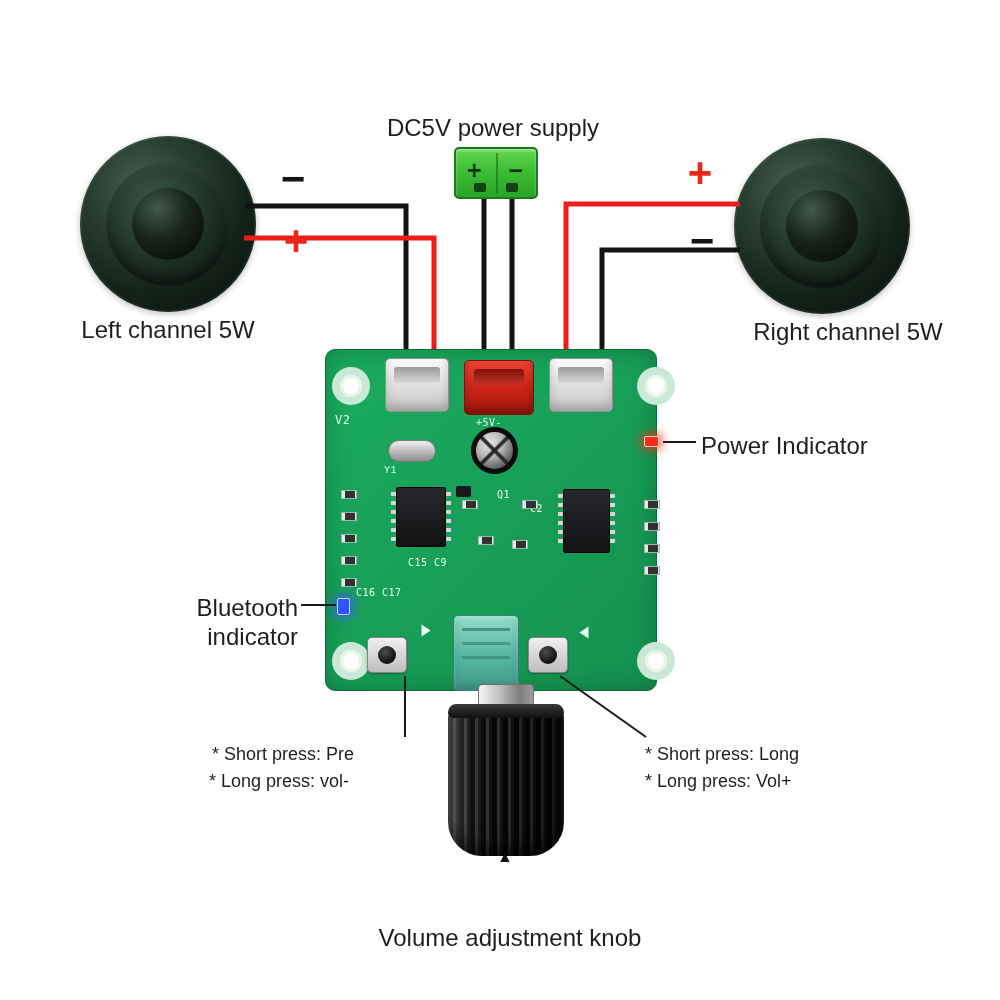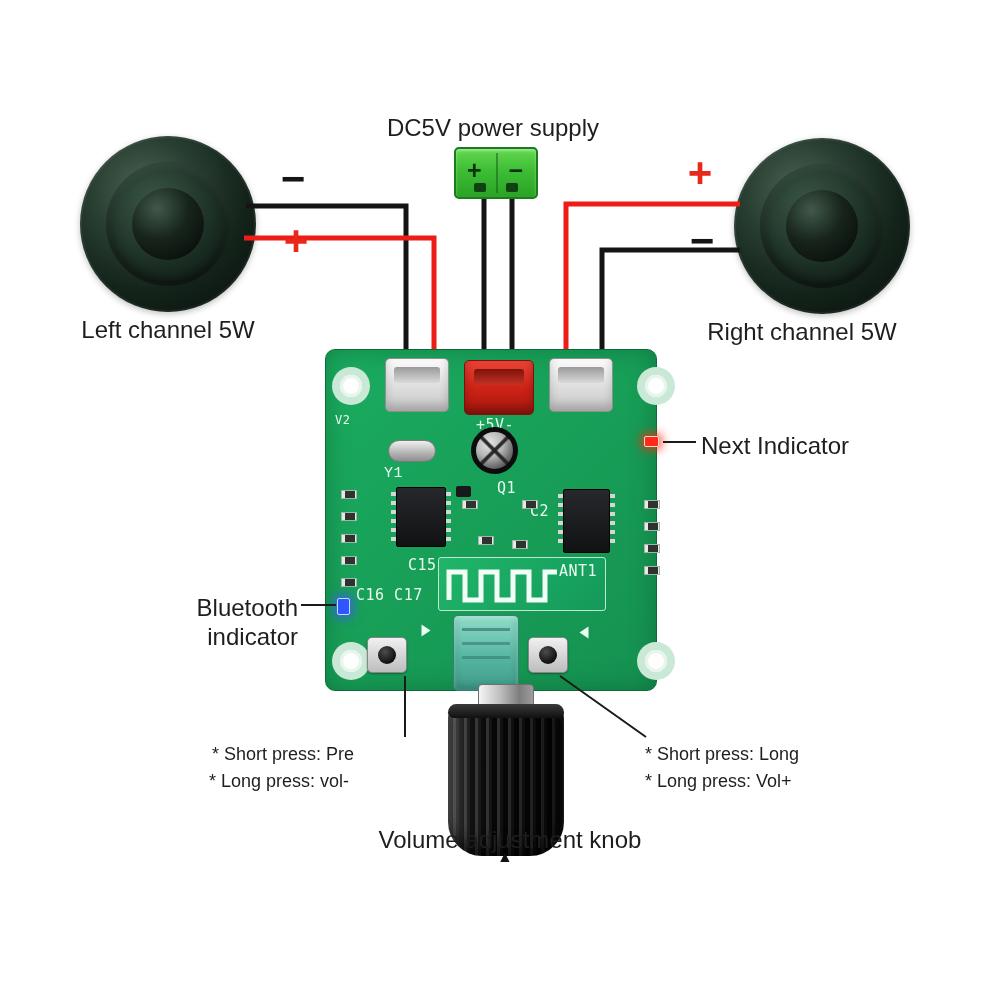--- a/index.html
+++ b/index.html
@@ -47,21 +47,21 @@
     border:1px solid #8f8f8f; box-shadow: inset 0 -6px 10px rgba(0,0,0,.18); }
   .conn-w::after { content:""; position:absolute; left:8px; right:8px; top:8px; height:16px;
     background:linear-gradient(180deg,#9a9a9a,#d9d9d9); border-radius:3px; }
   .conn-r { position:absolute; left:138px; top:10px; width:70px; height:55px; border-radius:5px;
     background:linear-gradient(180deg,#ea4335 0%,#cf2317 50%,#a8170c 100%);
     border:1px solid #7c110a; box-shadow: inset 0 -6px 10px rgba(0,0,0,.28); }
   .conn-r::after { content:""; position:absolute; left:9px; right:9px; top:8px; height:16px;
     background:linear-gradient(180deg,#7e120b,#c33225); border-radius:3px; }
 
   .silk { position:absolute; color:#e9fbf0; font-family:"DejaVu Sans Mono", monospace;
-    font-size:15px; letter-spacing:.5px; line-height:1; }
+    font-size:10px; letter-spacing:.5px; line-height:1; }
   .silk.big { font-size:12px; }
 
   .crystal { position:absolute; left:62px; top:90px; width:48px; height:22px; border-radius:11px;
     background:linear-gradient(180deg,#f0f0f0,#b9b9b9 55%,#8f8f8f); border:1px solid #7a7a7a; }
   .cap { position:absolute; left:145px; top:77px; width:47px; height:47px; border-radius:50%;
     border:5px solid #0c0c0c;
     background:
       linear-gradient(45deg, rgba(0,0,0,0) 45%, rgba(35,35,35,.95) 48% 52%, rgba(0,0,0,0) 55%),
       linear-gradient(135deg, rgba(0,0,0,0) 45%, rgba(35,35,35,.95) 48% 52%, rgba(0,0,0,0) 55%),
       radial-gradient(circle at 36% 30%, #e6e6e6 0%, #b5b5b5 40%, #6e6e6e 68%, #2c2c2c 100%); }
@@ -147,21 +147,21 @@
     <div class="conn-w" style="left:223px; top:8px;"></div>
 
     <span class="silk big" style="left:9px; top:64px;">V2</span>
     <span class="silk" style="left:150px; top:68px;">+5V-</span>
 
     <div class="crystal"></div>
     <span class="silk" style="left:58px; top:116px;font-family:Liberation Mono, monospace;">Y1</span>
 
     <div class="cap"></div>
 
-    <span class="silk" style="left:127px; top:131px;padding-left:44px;">Q1</span>
+    <span class="silk" style="left:127px; top:140px;padding-left:44px;">Q1</span>
     <div class="q1"></div>
 
     <div class="ic" style="left:70px; top:137px; width:50px; height:60px;"></div>
     <div class="ic" style="left:237px; top:139px; width:47px; height:64px;"></div>
 
     <span class="silk" style="left:82px; top:196px;margin-top:12px;">C15 C9</span>
     <span class="silk" style="left:30px; top:238px;">C16 C17</span>
     <span class="silk" style="left:204px; top:154px;">C2</span>
 
     <div class="smd" style="left:15px; top:140px;"></div>
@@ -171,26 +171,20 @@
     <div class="smd" style="left:15px; top:228px;"></div>
     <div class="smd" style="left:318px; top:150px;"></div>
     <div class="smd" style="left:318px; top:172px;"></div>
     <div class="smd" style="left:318px; top:194px;"></div>
     <div class="smd" style="left:318px; top:216px;"></div>
     <div class="smd" style="left:136px; top:150px;"></div>
     <div class="smd" style="left:196px; top:150px;"></div>
     <div class="smd" style="left:152px; top:186px;"></div>
     <div class="smd" style="left:186px; top:190px;"></div>
 
-    <div class="ant">
-      <svg width="168" height="54" viewBox="0 0 168 54" style="position:absolute;left:0;top:0;">
-        <polyline points="10,42 10,14 26,14 26,42 42,42 42,14 58,14 58,42 74,42 74,14 90,14 90,42 106,42 106,14 118,14" fill="none" stroke="#f2fff6" stroke-width="5"></polyline>
-      </svg>
-      <span class="silk" style="right:8px; top:6px;">ANT1</span>
-    </div>
 
     <div class="led power"></div>
     <div class="led bt"></div>
 
     <div class="tri" style="left:94px; top:276px; transform:rotate(-90deg);"></div>
     <div class="tri" style="left:252px; top:278px; transform:rotate(90deg);"></div>
 
     <div class="tact" style="left:41px; top:287px;"></div>
     <div class="tact" style="left:202px; top:287px;"></div>
 
@@ -203,29 +197,29 @@
     <polyline points="405,676 405,737" fill="none" stroke="#1a1a1a" stroke-width="2"></polyline>
     <polyline points="560,676 646,737" fill="none" stroke="#1a1a1a" stroke-width="2"></polyline>
   </svg>
 
   <div class="shaft"></div>
   <div class="knob"></div>
   <div class="arrow">▲</div>
 
   <div class="label center" style="left:343px; top:114px; width:300px;">DC5V power supply</div>
   <div class="label center" style="left:48px; top:316px; width:240px;">Left channel 5W</div>
-  <div class="label center" style="left:682px; top:318px; width:240px;">Right channel 5W</div>
-  <div class="label" style="left:701px; top:432px;">Next Indicator</div>
+  <div class="label center" style="left:728px; top:318px; width:240px;">Right channel 5W</div>
+  <div class="label" style="left:701px; top:432px;">Power Indicator</div>
   <div class="label rightal" style="left:100px; top:594px; width:198px;">Bluetooth indicator</div>
 
   <div class="note" style="left:212px; top:741px;">* Short press: Pre</div>
   <div class="note" style="left:209px; top:768px;">* Long press: vol-</div>
   <div class="note" style="left:645px; top:741px;">* Short press: Long</div>
   <div class="note" style="left:645px; top:768px;">* Long press: Vol+</div>
 
-  <div class="label center" style="left:350px; top:826px; width:320px;">Volume adjustment knob</div>
+  <div class="label center" style="left:350px; top:924px; width:320px;">Volume adjustment knob</div>
 
   <div class="pol black" style="left:270px; top:158px;">−</div>
   <div class="pol red" style="left:273px; top:220px;">+</div>
   <div class="pol red" style="left:677px; top:152px;">+</div>
   <div class="pol black" style="left:679px; top:220px;">−</div>
 
 </div>
 
 </body></html>

